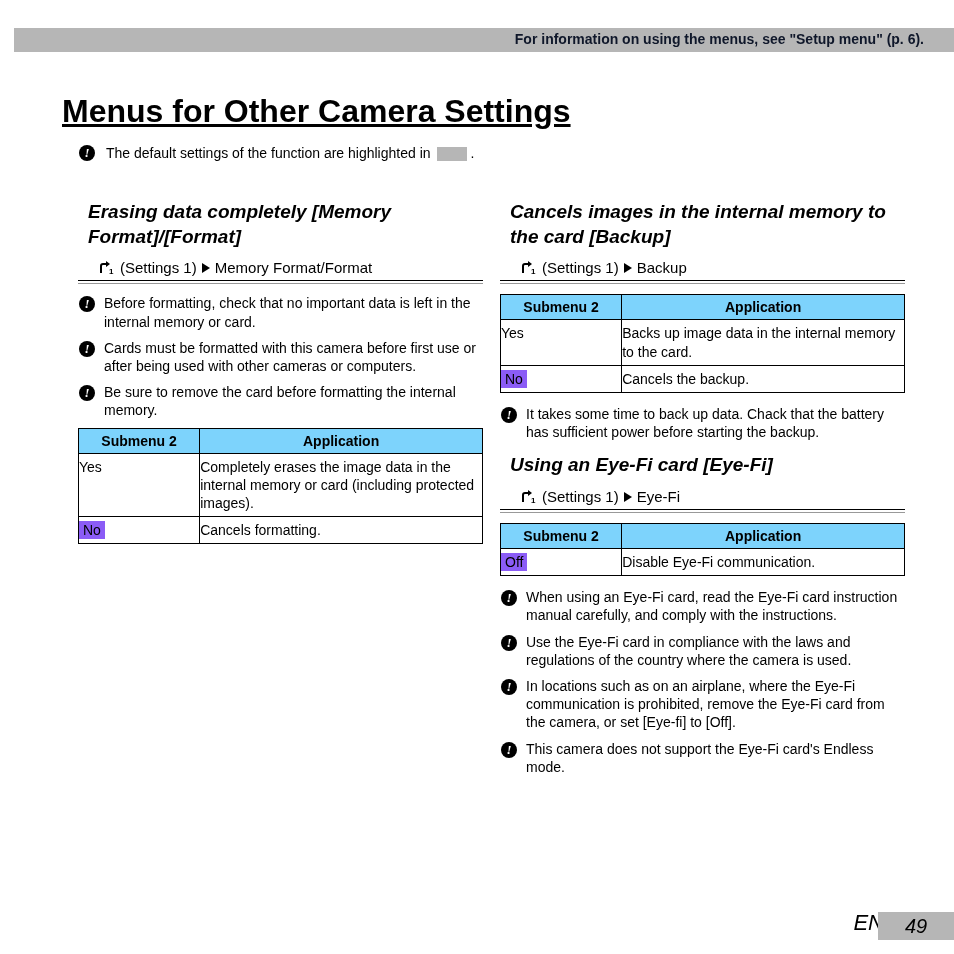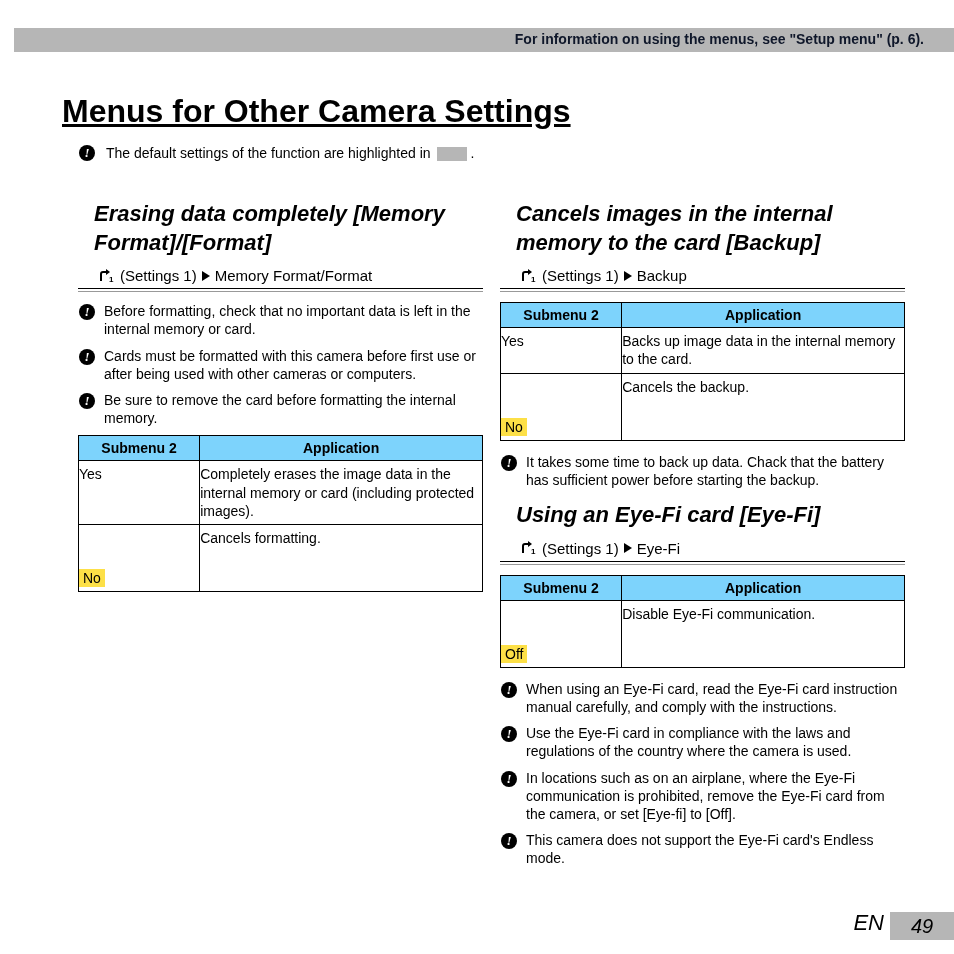--- a/index.html
+++ b/index.html
@@ -58,23 +58,23 @@
 }
 .col {
   position: absolute;
   width: 405px;
 }
 .col-left { left: 78px; top: 200px; }
 .col-right { left: 500px; top: 200px; }
 .section-title {
   font-weight: bold;
   font-style: italic;
-  font-size: 22px;
+  font-size: 19px;
   line-height: 1.3;
-  margin: 0 0 10px 16px;
+  margin: 0 0 10px 10px;
 }
 .path-line {
   font-size: 15px;
   margin: 0 0 4px 20px;
   display: flex;
   align-items: center;
   gap: 4px;
 }
 .path-line svg { flex-shrink: 0; }
 .path-rule {
@@ -125,37 +125,36 @@
   padding: 4px 8px;
   border: 1px solid #000;
 }
 table.submenu td {
   padding: 4px 0;
   border: 1px solid #000;
   vertical-align: top;
   line-height: 1.3;
 }
 .hl {
-  background: #fde047;
+  background: #8b5cf6;
   display: inline-block;
   padding: 0 4px;
-  margin-top: 40px;
 }
 .footer {
   position: absolute;
   right: 0;
   bottom: 14px;
   width: 110px;
   height: 30px;
 }
 .footer .tab {
   position: absolute;
   right: 0;
   bottom: 0;
-  width: 64px;
+  width: 76px;
   height: 28px;
   background: #b6b6b6;
   display: flex;
   align-items: center;
   justify-content: center;
 }
 .footer .page-num {
   font-size: 20px;
   font-style: italic;
   color: #000;

